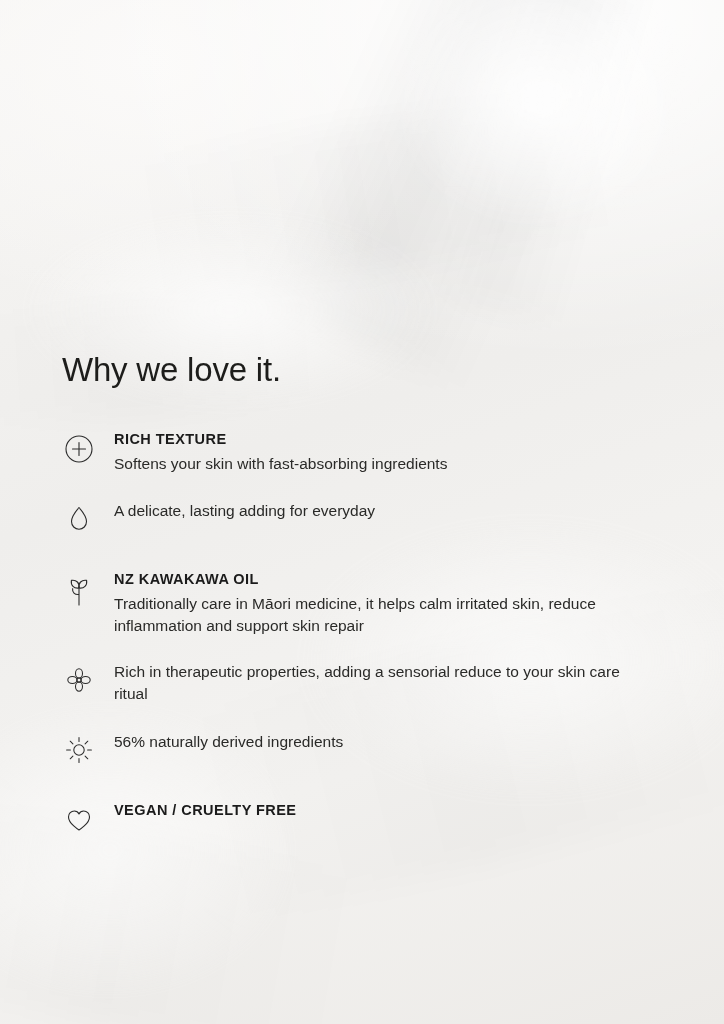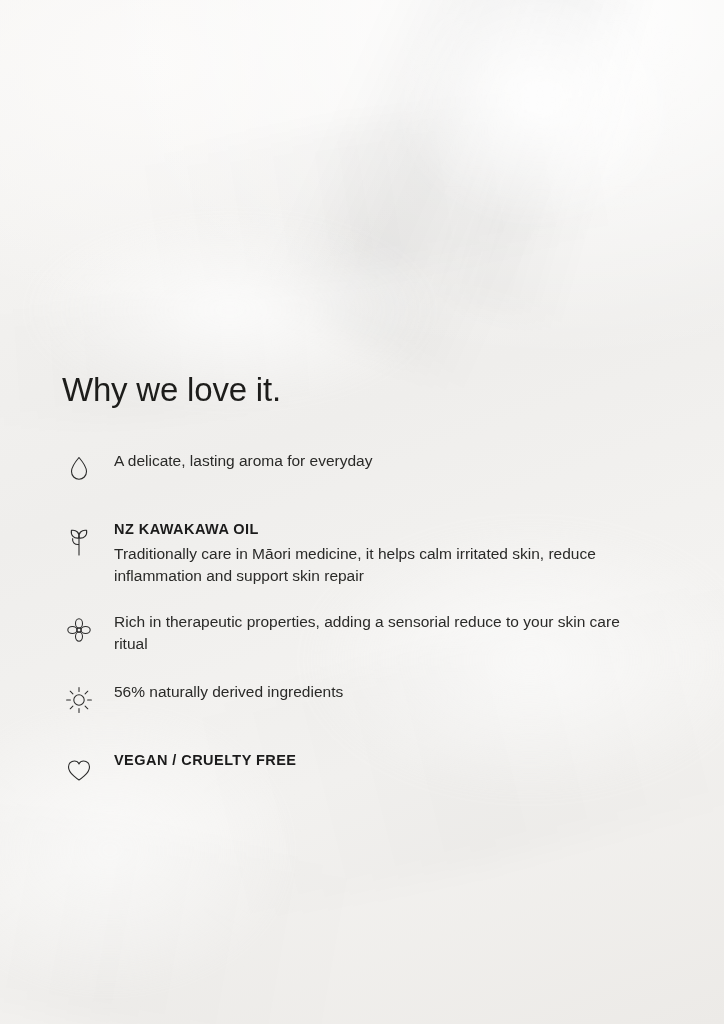--- a/index.html
+++ b/index.html
@@ -50,21 +50,21 @@
   }
   .h1 { left: 390px; top: -30px; width: 300px; height: 260px; }
   .h2 { left: 20px; top: 210px; width: 420px; height: 200px; opacity: .8; }
   .h3 { left: 300px; top: 520px; width: 460px; height: 280px; opacity: .65; }
   .h4 { left: -80px; top: 700px; width: 380px; height: 300px; opacity: .6; }
 
   
   .content {
     position: absolute;
     left: 62px;
-    top: 372px;
+    top: 352px;
     width: 610px;
   }
 
   .headline {
     font-size: 33px;
     font-weight: 400;
     letter-spacing: -0.2px;
     color: #1d1d1b;
     margin: 0 0 42px 0;
     line-height: 1.1;
@@ -124,29 +124,41 @@
   <div class="bg-fold f6"></div>
   <div class="bg-hi h1"></div>
   <div class="bg-hi h2"></div>
   <div class="bg-hi h3"></div>
   <div class="bg-hi h4"></div>
 
   <div class="content">
 
     <h1 class="headline">Why we love it.</h1>
 
+    <div class="feature">
+      <div class="feat-icon">
+        <svg width="34" height="34" viewBox="0 0 34 34" fill="none">
+          <circle cx="17" cy="17" r="13" stroke="#2b2b2b" stroke-width="1.1"></circle>
+          <path d="M17 10.5V23.5M10.5 17H23.5" stroke="#2b2b2b" stroke-width="1.1" stroke-linecap="round"></path>
+        </svg>
+      </div>
+      <div class="feat-text">
+        <p class="feat-title">RICH TEXTURE</p>
+        <p class="feat-desc">Softens your skin with fast-absorbing ingredients</p>
+      </div>
+    </div>
 
     <div class="feature">
       <div class="feat-icon">
         <svg width="34" height="34" viewBox="0 0 34 34" fill="none">
           <path d="M17 5.5C17 5.5 9.5 14.2 9.5 19.6C9.5 23.9 12.9 27.2 17 27.2C21.1 27.2 24.5 23.9 24.5 19.6C24.5 14.2 17 5.5 17 5.5Z" stroke="#2b2b2b" stroke-width="1.1" stroke-linejoin="round"></path>
         </svg>
       </div>
       <div class="feat-text">
-        <p class="feat-desc">A delicate, lasting aroma for everyday</p>
+        <p class="feat-desc">A delicate, lasting adding for everyday</p>
       </div>
     </div>
 
     <div class="feature">
       <div class="feat-icon">
         <svg width="34" height="36" viewBox="0 0 34 36" fill="none">
           <path d="M17 33V15" stroke="#2b2b2b" stroke-width="1.1" stroke-linecap="round"></path>
           <path d="M17 16C17 16 13.2 16.6 11 14.4C8.8 12.2 9.4 8.4 9.4 8.4C9.4 8.4 13.2 7.8 15.4 10C17.6 12.2 17 16 17 16Z" stroke="#2b2b2b" stroke-width="1.1" stroke-linejoin="round"></path>
           <path d="M17 16C17 16 20.8 16.6 23 14.4C25.2 12.2 24.6 8.4 24.6 8.4C24.6 8.4 20.8 7.8 18.6 10C16.4 12.2 17 16 17 16Z" stroke="#2b2b2b" stroke-width="1.1" stroke-linejoin="round"></path>
           <path d="M17 22.5C17 22.5 13.8 22.9 12 21.1C10.2 19.3 10.6 16.2 10.6 16.2" stroke="#2b2b2b" stroke-width="1.1" stroke-linejoin="round"></path>

